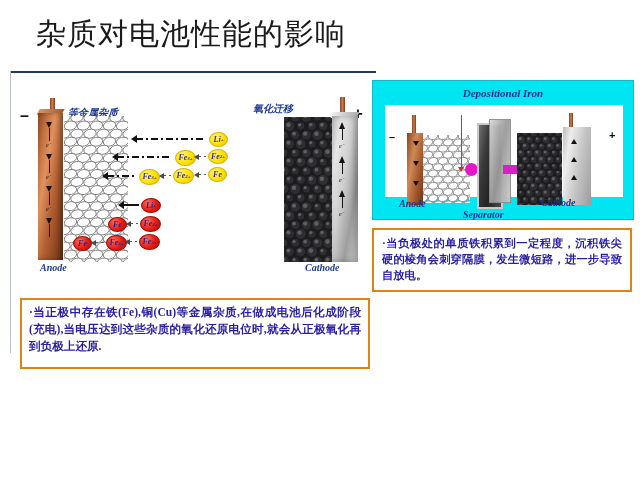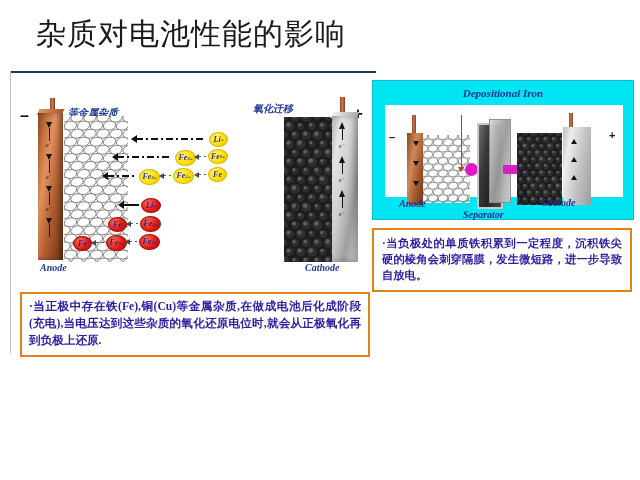--- a/index.html
+++ b/index.html
@@ -102,23 +102,23 @@
   .solidA{position:absolute;height:2px;background:#111;}
   .solidA::before{content:"";position:absolute;left:-5px;top:-3px;width:0;height:0;
     border-top:4px solid transparent;border-bottom:4px solid transparent;border-right:6px solid #111;}
   .dotdash{position:absolute;height:2px;
     background:repeating-linear-gradient(90deg,#111 0 7px,transparent 7px 10px,#111 10px 12px,transparent 12px 15px);}
   .dotdash::before{content:"";position:absolute;left:-5px;top:-3px;width:0;height:0;
     border-top:4px solid transparent;border-bottom:4px solid transparent;border-right:6px solid #111;}
 
   
   .box-left{
-    position:absolute;left:20px;top:292px;width:350px;
+    position:absolute;left:20px;top:298px;width:350px;
     border:2px solid #e08214;background:#fff;
-    padding:5px 7px 6px 7px;box-sizing:border-box;
+    padding:5px 7px 12px 7px;box-sizing:border-box;
   }
   .box-right{
     position:absolute;left:372px;top:228px;width:260px;
     border:2px solid #e08214;background:#fff;
     padding:5px 8px 7px 8px;box-sizing:border-box;
   }
   .para{
     font-family:"Liberation Serif", serif;
     font-size:11.3px;line-height:1.42;color:#2b1fa0;font-weight:bold;
     margin:0 0 7px 0;text-align:justify;

